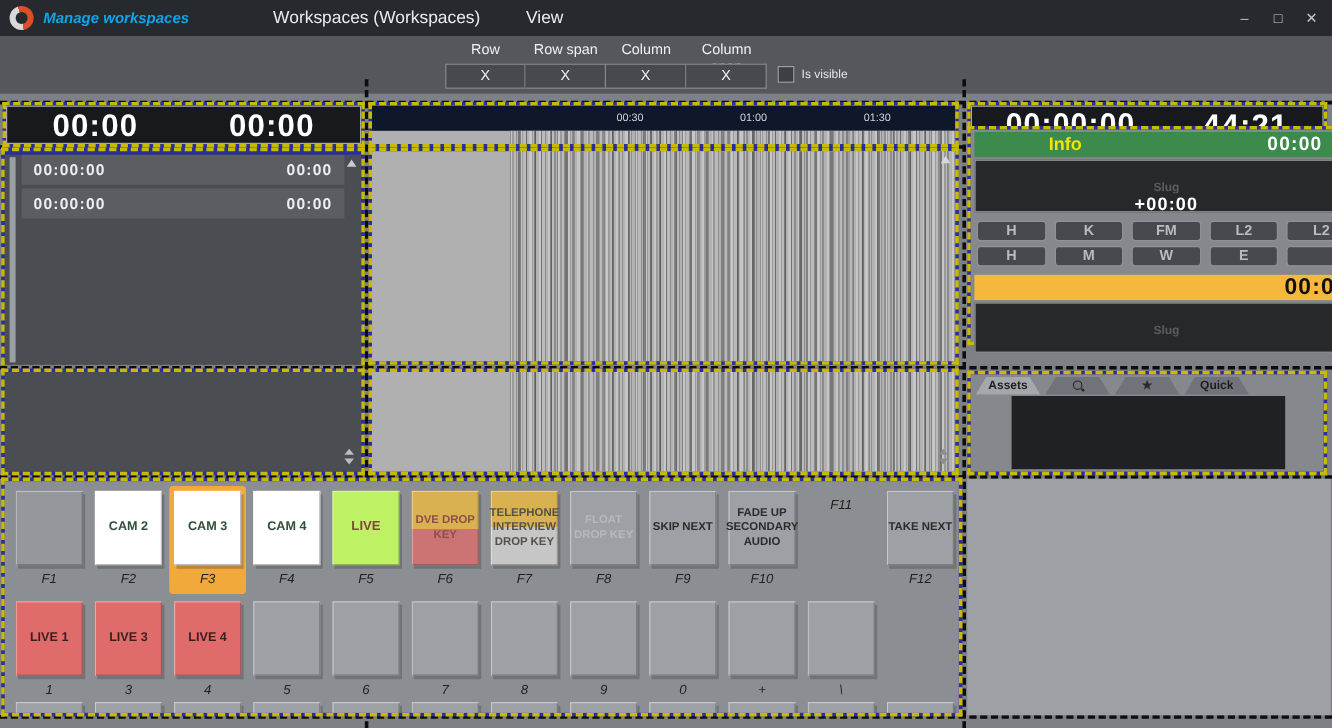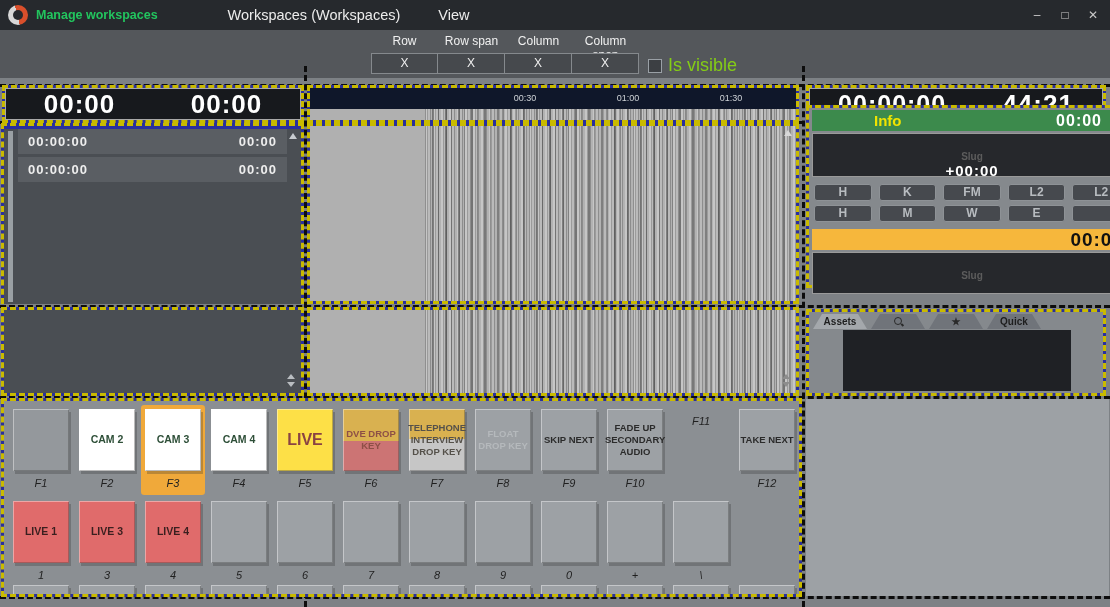--- a/index.html
+++ b/index.html
@@ -4,37 +4,37 @@
 <style>
   * { margin:0; padding:0; box-sizing:border-box; }
   html,body { width:1110px; height:607px; overflow:hidden; }
   body { position:relative; background:#7d8185; font-family:"Liberation Sans", sans-serif; }
 
   
   .titlebar { position:absolute; left:0; top:0; width:1110px; height:30px; background:#26292d; display:flex; align-items:center; }
   .logo { position:relative; width:20px; height:20px; margin-left:8px; border-radius:50%;
           background:conic-gradient(from 210deg, #d8d8d8 0 130deg, #d94f2b 130deg 320deg, #d8d8d8 320deg 360deg); }
   .logo::after { content:""; position:absolute; left:5px; top:5px; width:10px; height:10px; border-radius:50%; background:#26292d; }
-  .app-title { color:#22c55e; font-weight:bold; font-size:12.5px; margin-left:8px; }
+  .app-title { color:#0ea5e9; font-weight:bold; font-size:12.5px; margin-left:8px;font-style:italic; }
   .menu { display:flex; margin-left:70px; gap:38px; }
   .menu-item { color:#ececec; font-size:14.5px; cursor:default; }
   .win-controls { position:absolute; right:10px; top:0; height:30px; display:flex; align-items:center; gap:14px; color:#c9c9c9; font-size:12px; }
   .win-controls span { width:14px; text-align:center; }
 
   
   .toolbar { position:absolute; left:0; top:30px; width:1110px; height:48px; background:#54575b; }
   .tb-labels { position:absolute; left:371px; top:4px; display:flex; }
   .tb-labels div { width:67px; text-align:center; color:#f0f0f0; font-size:12px; }
   .tb-cells { position:absolute; left:371px; top:23px; display:flex; }
   .tb-cell { width:67px; height:21px; background:#46494d; border:1px solid #85898d; border-left:none;
              color:#f0f0f0; font-size:12px; text-align:center; line-height:19px; }
   .tb-cell:first-child { border-left:1px solid #85898d; }
   .tb-check { position:absolute; left:648px; top:25px; display:flex; align-items:center; gap:6px; }
   .checkbox { width:14px; height:14px; background:#3c3f43; border:1px solid #9aa0a6; }
-  .tb-check span { color:#84cc16; font-size:18px; }
+  .tb-check span { color:#e5e5e5; font-size:10px; }
 
   
   .vline { position:absolute; width:0; border-left:3px dashed #0d0d0d; z-index:1; }
   .hline { position:absolute; height:0; border-top:3px dashed #0d0d0d; z-index:1; }
 
   
   .ants { position:absolute; border:3px dashed #c9ba00; background:#2a2f9e; z-index:2; }
   .fill { width:100%; height:100%; }
 
   .clockpane { background:#17191d; border:1px solid #a8a8a8; display:flex; align-items:center; justify-content:space-around; }
@@ -91,21 +91,21 @@
   .kbpane { background:#8b8f93; position:relative; overflow:hidden; }
   .krow { position:absolute; left:9px; display:flex; gap:10px; }
   .kunit { width:56px; position:relative; }
   .kunit.selected { background:#f0a93a; box-shadow:0 0 0 4px #f0a93a; border-radius:1px; }
   .key { width:56px; height:62px; background:#9da1a5; display:flex; align-items:center; justify-content:center; text-align:center;
          font-size:9.5px; font-weight:bold; color:#2b2b2b; line-height:1.25; padding:1px;
          box-shadow:inset 1px 1px 0 rgba(255,255,255,.4), inset -1px -1px 0 rgba(60,60,60,.35), 2px 3px 0 rgba(45,45,45,.28); }
   .fnlab { margin-top:6px; text-align:center; font-style:italic; font-size:11px; color:#1f1f1f; height:14px; }
   .k-blank .key { background:#94989c; }
   .k-green .key { background:#ffffff; color:#2e4f38; font-size:10.5px; }
-  .k-red .key { background:#fde047; color:#8a4343; font-size:16px; }
+  .k-red .key { background:#bef264; color:#8a4343; font-size:11px; }
   .k-live .key { background:#e06b6b; color:#3a1f1f; font-size:10.5px; }
   .k-orange-red .key { background:linear-gradient(#d9b150 0 52%, #cc7474 52% 100%); color:#8d4f46; }
   .k-orange-gray .key { background:linear-gradient(#d9b150 0 48%, #c6c6c6 48% 100%); color:#55514a; }
   .k-faded .key { color:#b5b9bc; }
 
   .brpane { position:absolute; left:806px; top:399px; width:303px; height:197px; background:#9da1a5; z-index:2; }
 </style>
 </head>
 <body>
 

